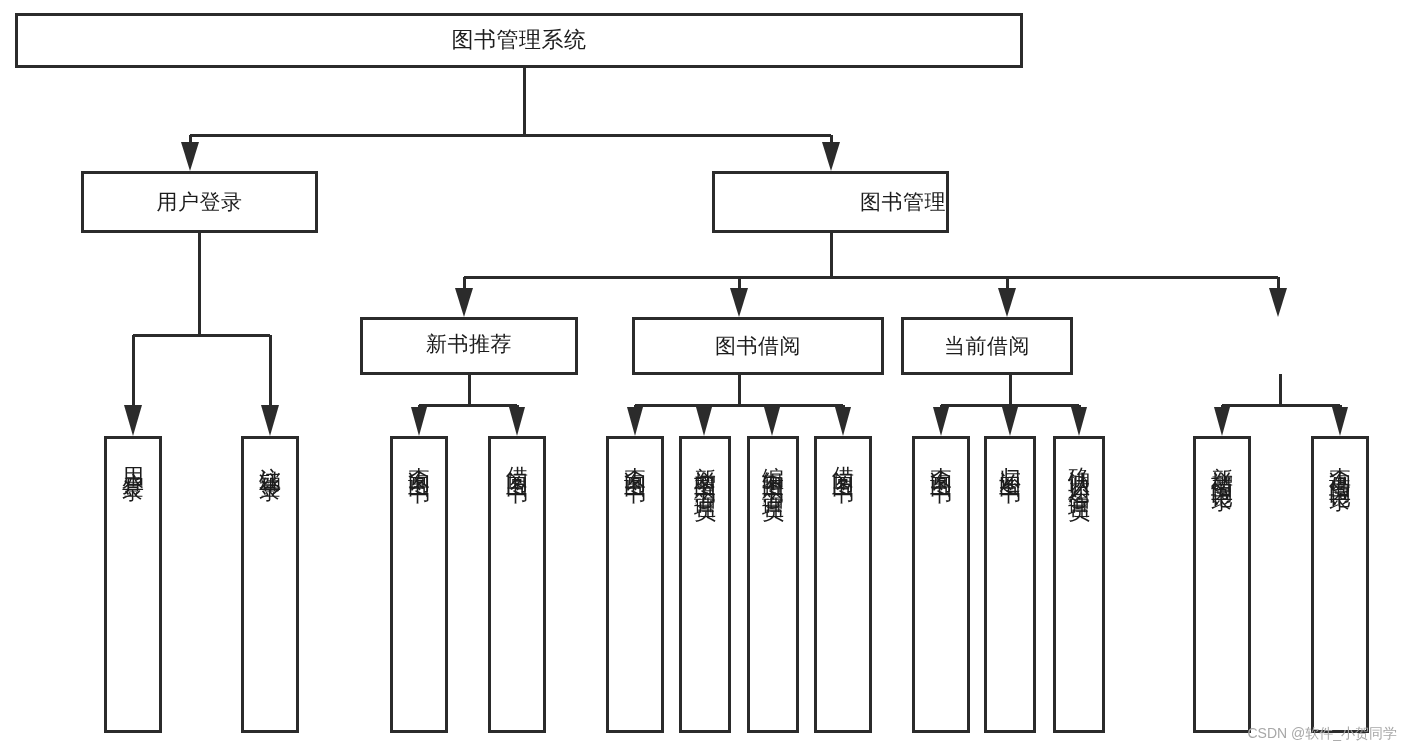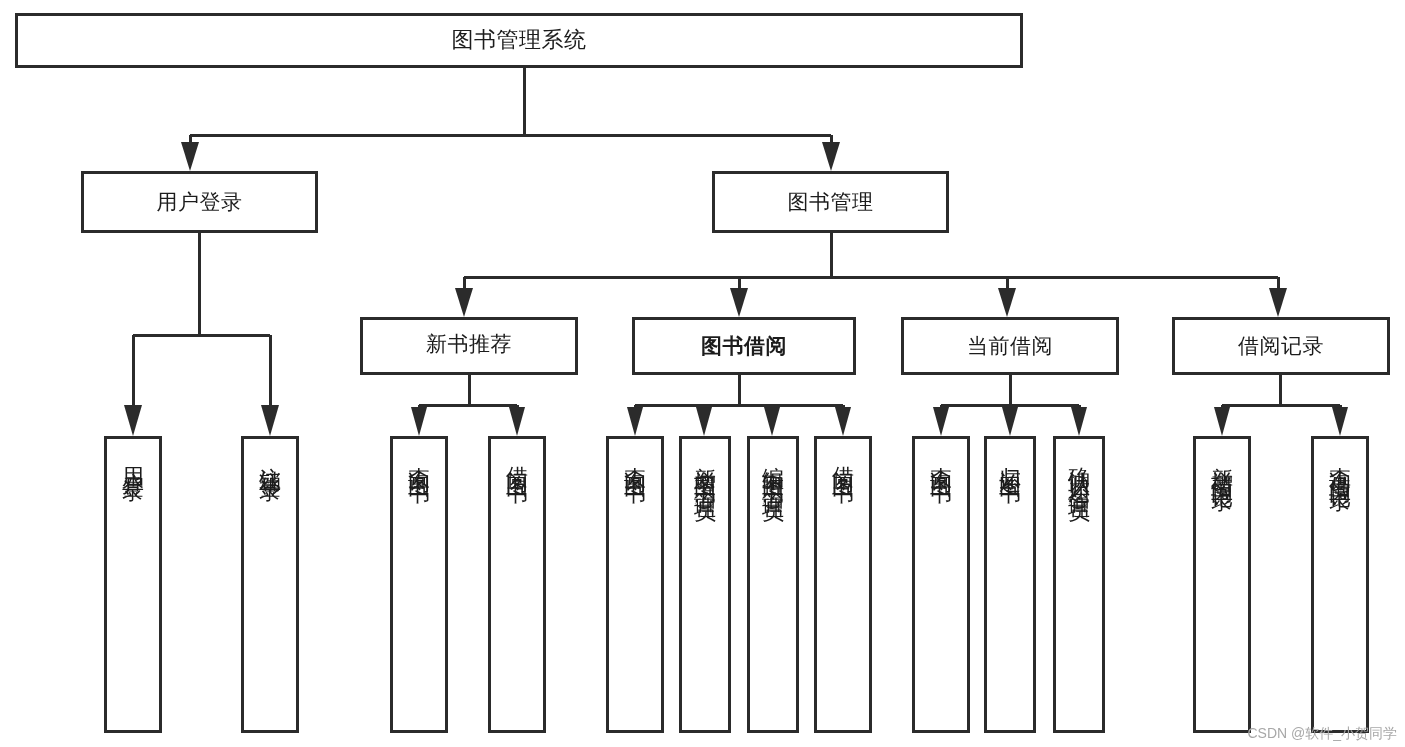--- a/index.html
+++ b/index.html
@@ -160,39 +160,36 @@
   </svg>
 
   <div class="node horizontal root" style="left:15px; top:13px; width:1008px; height:55px;">
     <span class="node-label">图书管理系统</span>
   </div>
 
   <div class="node horizontal" style="left:81px; top:171px; width:237px; height:62px;">
     <span class="node-label">用户登录</span>
   </div>
 
-  <div class="node horizontal" style="left:712px; top:171px; width:237px; height:62px;">
+  <div class="node horizontal" style="left:712px; top:171px; width:237px; height:62px;justify-content:flex-end;">
     <span class="node-label">图书管理</span>
   </div>
 
   <div class="node horizontal" style="left:360px; top:317px; width:218px; height:58px;font-family:Liberation Mono, monospace;">
     <span class="node-label">新书推荐</span>
   </div>
 
-  <div class="node horizontal" style="left:632px; top:317px; width:224px; height:58px;font-weight:bold;">
+  <div class="node horizontal" style="left:632px; top:317px; width:252px; height:58px;">
     <span class="node-label">图书借阅</span>
   </div>
 
-  <div class="node horizontal" style="left:901px; top:317px; width:218px; height:58px;">
+  <div class="node horizontal" style="left:901px; top:317px; width:172px; height:58px;">
     <span class="node-label">当前借阅</span>
   </div>
 
-  <div class="node horizontal" style="left:1172px; top:317px; width:218px; height:58px;">
-    <span class="node-label">借阅记录</span>
-  </div>
 
   <div class="node vertical" style="left:104px; top:436px; width:58px; height:297px;">
     <span class="node-label">用户登录</span>
   </div>
 
   <div class="node vertical" style="left:241px; top:436px; width:58px; height:297px;">
     <span class="node-label">注销登录</span>
   </div>
 
   <div class="node vertical" style="left:390px; top:436px; width:58px; height:297px;">

